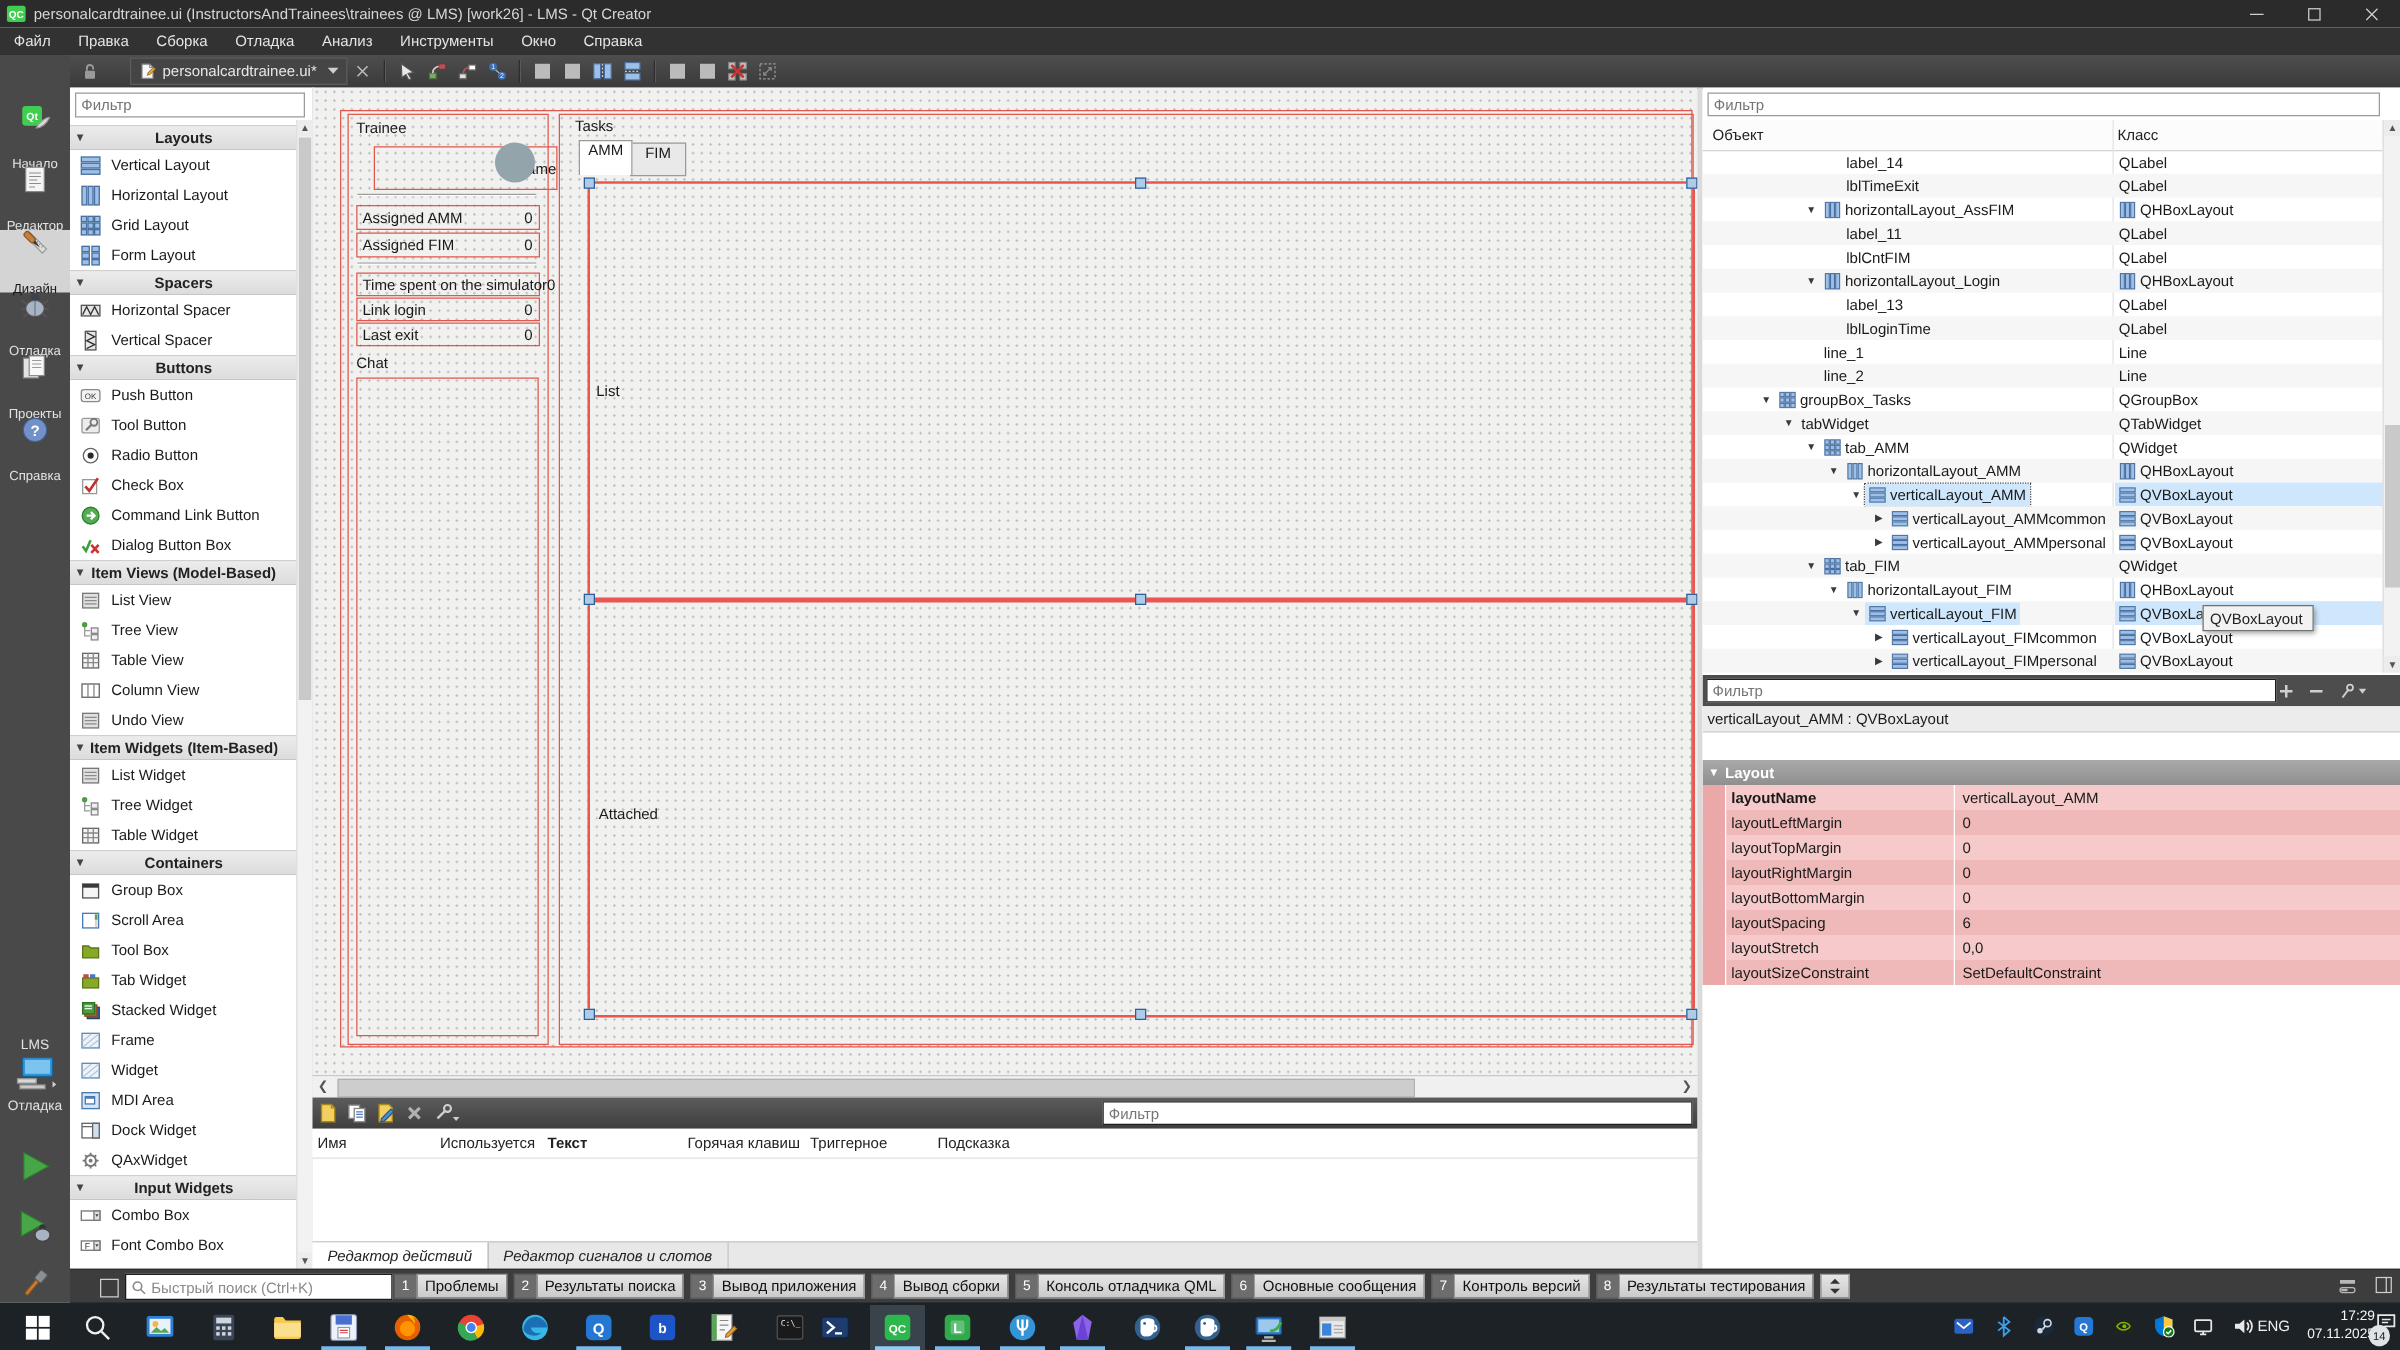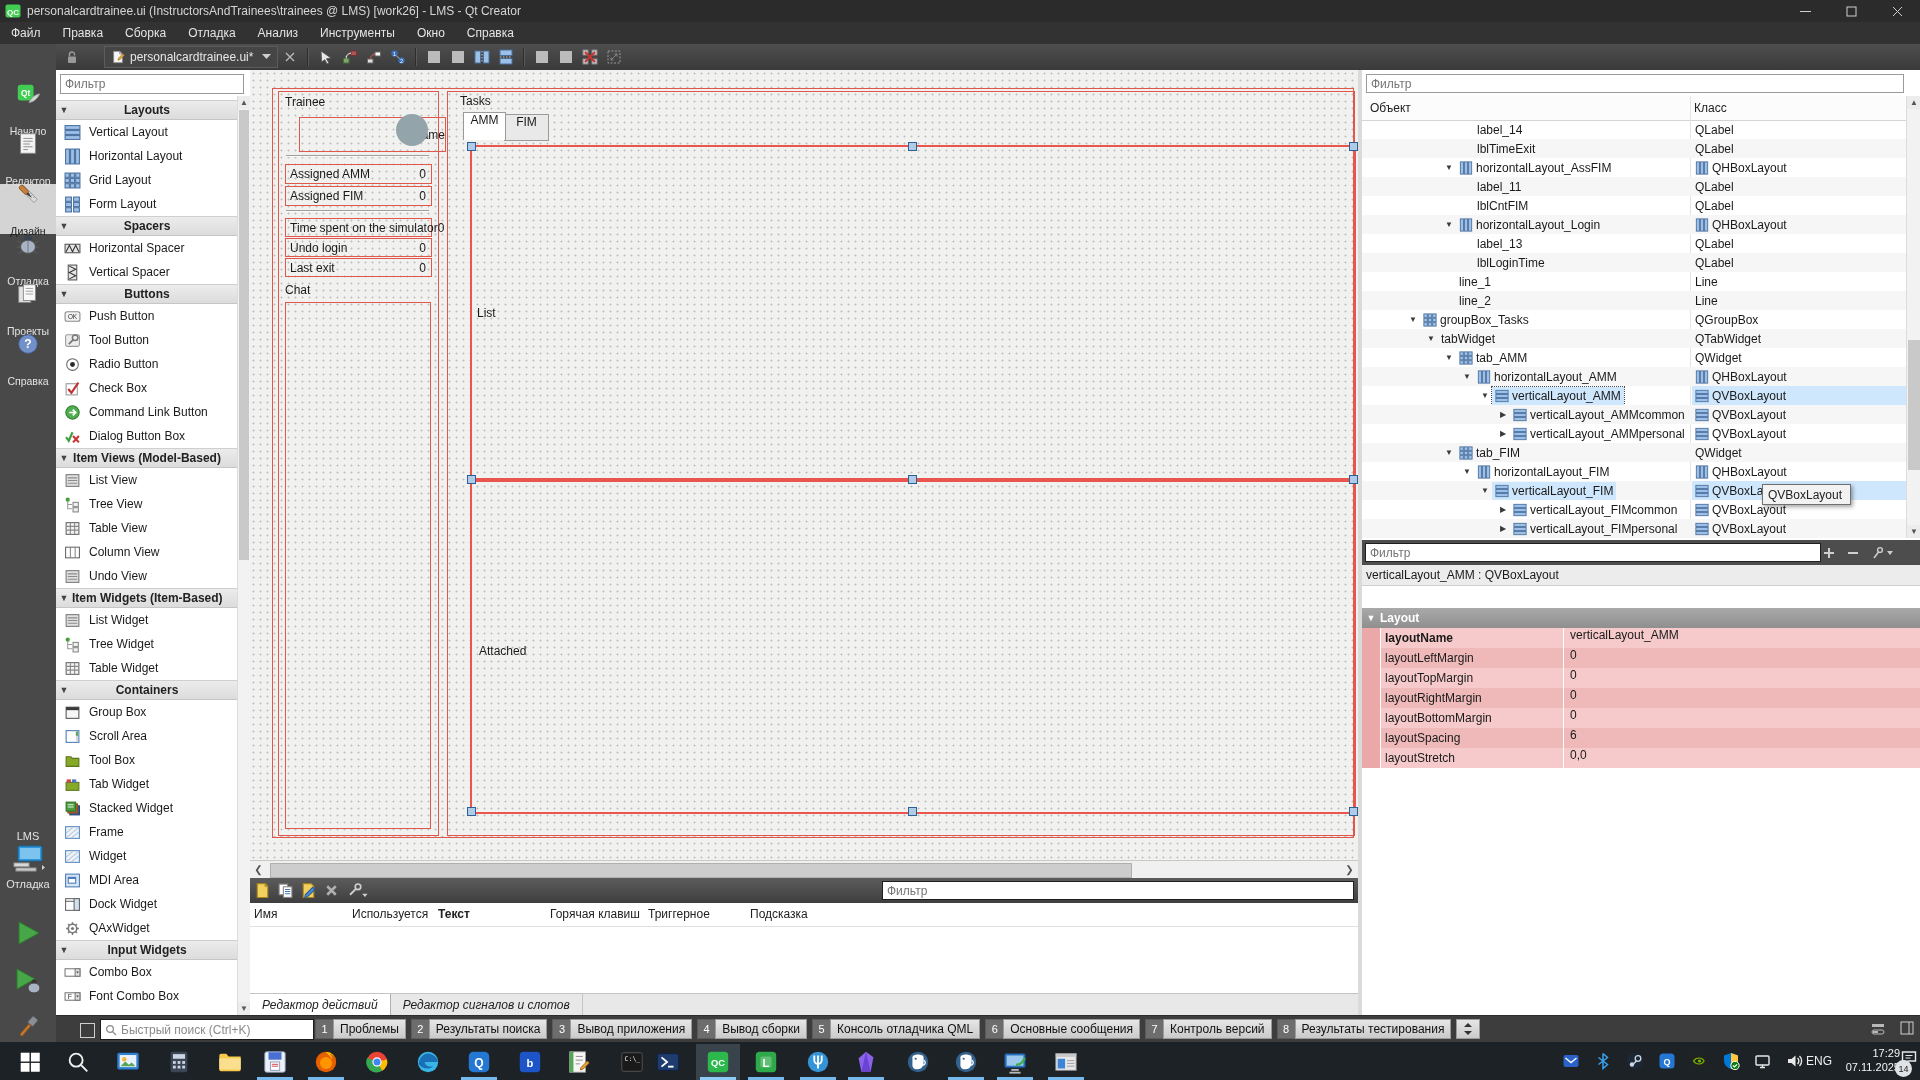--- a/index.html
+++ b/index.html
@@ -113,21 +113,21 @@
   .pe-filter{position:absolute;left:3px;top:3px;width:446px;height:17px;border:1px solid #1e1e1e;background:#fff;
              font-size:12px;padding:0 4px;color:#333;font-family:inherit;}
   .pe-tool{position:absolute;top:4px;width:18px;height:17px;display:flex;align-items:center;justify-content:center;}
   .pe-selheader{position:absolute;left:0;top:495px;width:558px;height:20px;background:#ececec;
                 border-bottom:1px solid #cfcfcf;display:flex;align-items:center;padding-left:4px;color:#1a1a1a;}
   .pe-colheader{position:absolute;left:0;top:515px;width:558px;height:23px;background:#fff;border-bottom:1px solid #d8d8d8;color:#222;}
   .pe-section{position:absolute;left:0;top:538px;width:558px;height:20px;background:linear-gradient(#a9a9a9,#8f8f8f);
               color:#fff;font-weight:bold;display:flex;align-items:center;}
   .pe-section .chev{width:18px;text-align:center;font-size:9px;}
   .pe-rows{position:absolute;left:0;top:558px;width:558px;}
-  .p-row{height:20px;display:flex;}
+  .p-row{height:20px;display:flex;align-items:center;}
   .p-row.a{background:#f6caca;}
   .p-row.b{background:#efb9b9;}
   .p-gutter{width:18px;height:20px;background:#eba8a8;flex:none;border-right:1px solid #fff;}
   .p-name{width:178px;padding-left:4px;color:#1a1a1a;flex:none;border-right:1px solid #fff;height:20px;
           display:flex;align-items:center;}
   .p-value{flex:1;padding-left:6px;color:#1a1a1a;}
   .tooltip{position:absolute;left:400px;top:414px;width:82px;height:19px;background:#f2f2f2;border:1px solid #707070;
            box-shadow:2px 2px 4px rgba(0,0,0,.35);display:flex;align-items:center;padding-left:5px;color:#222;z-index:9;}
 
   
@@ -819,21 +819,21 @@
         </div>
         <div class="frow" style="left: 35px; top: 116px; width: 145px; height: 18px;">
           <span class="lab">Assigned FIM</span>
           <span class="val">0</span>
         </div>
         <div class="frow" style="left: 35px; top: 148px; width: 145px; height: 17px;">
           <span class="lab">Time spent on the simulator</span>
           <span class="val">0</span>
         </div>
         <div class="frow" style="left: 35px; top: 168px; width: 145px; height: 17px;">
-          <span class="lab">Undo login</span>
+          <span class="lab">Link login</span>
           <span class="val">0</span>
         </div>
         <div class="frow" style="left: 35px; top: 188px; width: 145px; height: 17px;">
           <span class="lab">Last exit</span>
           <span class="val">0</span>
         </div>
       </div>
     <div class="fline" style="left:36px;top:140px;width:143px;"></div>
     <div class="gtitle" style="left:35px;top:213px;">Chat</div>
     <div class="redbox" style="left:35px;top:232px;width:144px;height:525px;"></div>
@@ -1473,20 +1473,25 @@
         <div class="p-row b">
           <span class="p-gutter"></span>
           <span class="p-name">layoutSpacing</span>
           <span class="p-value">6</span>
         </div>
         <div class="p-row a">
           <span class="p-gutter"></span>
           <span class="p-name">layoutStretch</span>
           <span class="p-value">0,0</span>
         </div>
+        <div class="p-row b">
+          <span class="p-gutter"></span>
+          <span class="p-name">layoutSizeConstraint</span>
+          <span class="p-value">SetDefaultConstraint</span>
+        </div>
       </div>
     <div class="tooltip">
       <span>QVBoxLayout</span>
     </div>
   </div>
 
   <div class="statusbar">
     <div class="sb-sq"></div>
     <div class="sb-search">
       <span class="icon">

